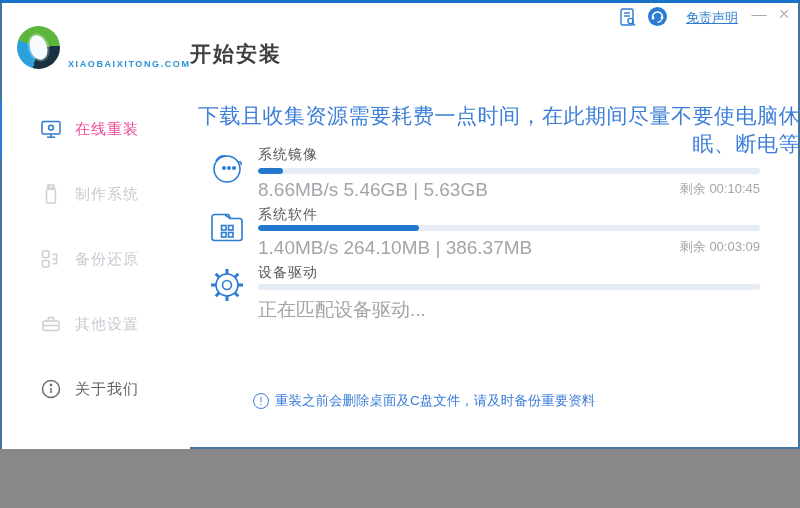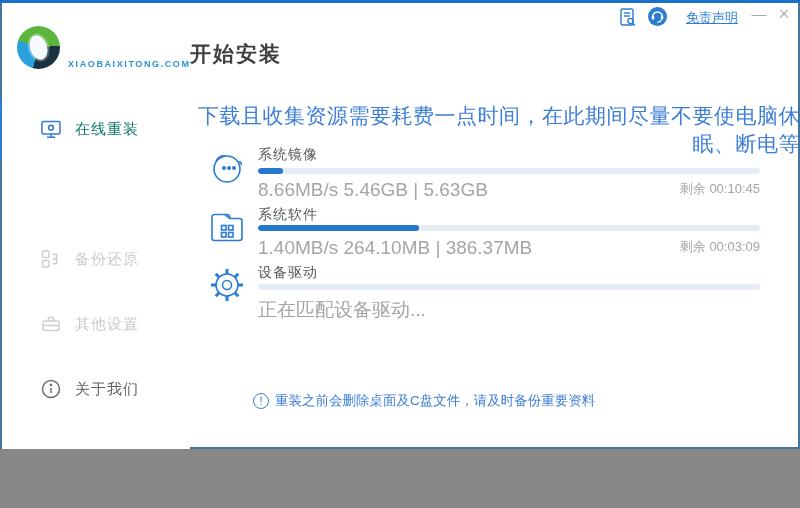--- a/index.html
+++ b/index.html
@@ -41,21 +41,21 @@
 
   
   .sidebar { position:absolute; left:2px; top:90px; width:188px; height:416px; background:#fff; }
   .side-item { position:absolute; left:0; width:188px; height:60px; display:flex;
     align-items:center; cursor:pointer; }
   .side-item .icon { position:absolute; left:38px; width:22px; height:22px; display:flex;
     align-items:center; justify-content:center; }
   .side-item .lbl { position:absolute; left:73px; font-size:15px; letter-spacing:1px; }
   .side-item.inactive .lbl { color:#c8cbd1; }
   .side-item.inactive svg { stroke:#ccced3; }
-  .side-item.active .lbl { color:#0f766e; }
+  .side-item.active .lbl { color:#ec4899; }
   .side-item.active svg { stroke:#3279cf; }
   .side-item.about .lbl { color:#5f6367; }
   .side-item.about svg { stroke:#6a6e72; }
   .active-indicator { position:absolute; left:0px; top:99px; width:4px; height:60px; background:#2a7cd4; }
   
   .active-indicator { left:-2px; }
   .sidebar { overflow:visible; }
 
   
   .warning { position:absolute; left:190px; top:102px; width:610px; text-align:right;
@@ -119,20 +119,31 @@
         <svg width="22" height="22" viewBox="0 0 22 22" fill="none" stroke="#3279cf" stroke-width="1.5">
           <rect x="2" y="3.5" width="18" height="12.5" rx="1.5"></rect>
           <circle cx="11" cy="9.7" r="2.4"></circle>
           <line x1="11" y1="16" x2="11" y2="19"></line>
             <line x1="7" y1="19.2" x2="15" y2="19.2"></line>
         </svg>
       </span>
       <span class="lbl">在线重装</span>
     </div>
 
+    <div class="side-item inactive" style="top:74px;">
+      <span class="icon">
+        <svg width="22" height="22" viewBox="0 0 22 22" fill="none" stroke="#ccced3" stroke-width="1.5">
+          <rect x="6.5" y="6" width="9" height="14" rx="1.5"></rect>
+          <rect x="8" y="2" width="6" height="4"></rect>
+          <line x1="9.5" y1="3" x2="9.5" y2="5"></line>
+            <line x1="12.5" y1="3" x2="12.5" y2="5"></line>
+        </svg>
+      </span>
+      <span class="lbl">制作系统</span>
+    </div>
 
     <div class="side-item inactive" style="top:139px;">
       <span class="icon">
         <svg width="22" height="22" viewBox="0 0 22 22" fill="none" stroke="#ccced3" stroke-width="1.5">
           <rect x="2.5" y="3" width="6.5" height="6.5" rx="1"></rect>
           <rect x="2.5" y="12.5" width="6.5" height="6.5" rx="1"></rect>
           <path d="M12.5 6.2 h4 v9.6 h-4"></path>
           <line x1="12.5" y1="11" x2="16.5" y2="11"></line>
         </svg>
       </span>

